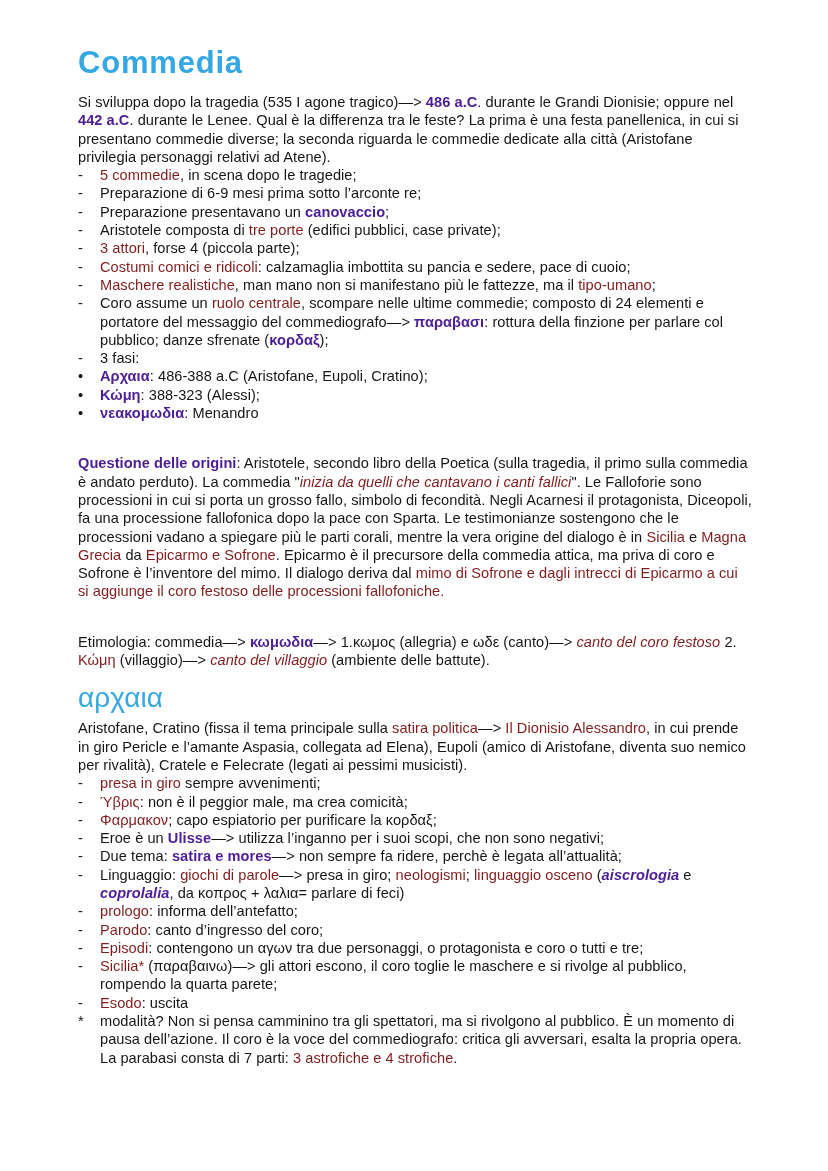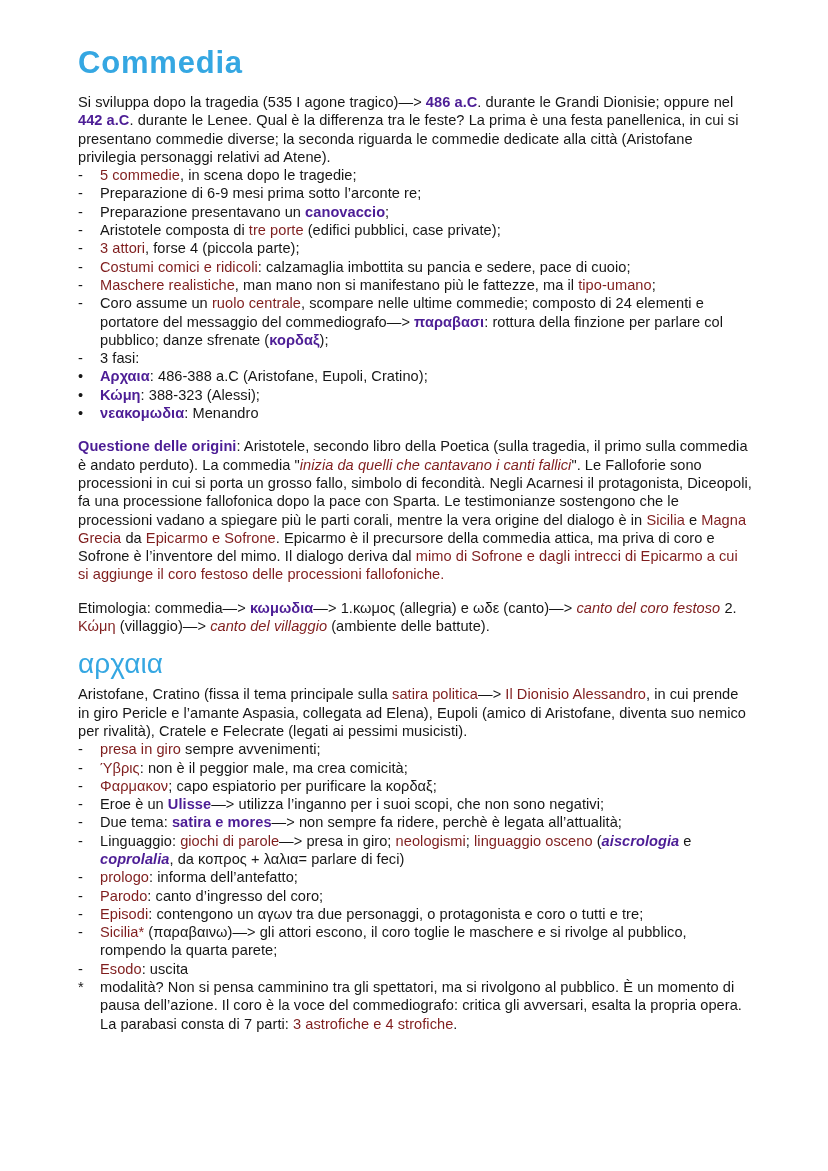--- a/index.html
+++ b/index.html
@@ -24,21 +24,21 @@
     margin-bottom:13px;
   }
   .h2 {
     font-size:28px;
     line-height:32px;
     font-weight:normal;
     color:#35a7e2;
     margin:13px 0 5px 0;
   }
   .p { }
-  .gap { margin-top:15px; }
+  .gap { margin-top:32px; }
   .li { display:flex; }
   .marker { flex:0 0 22px; width:22px; }
   .li-text { flex:1 1 auto; }
   .seg-blue { color:#7f1d1d; }
   .seg-bold { font-weight:bold; }
   .seg-italic { font-style:italic; }
   .seg-bold.seg-blue { color:#4c1d95; }
 </style>
 </head>
 <body>

